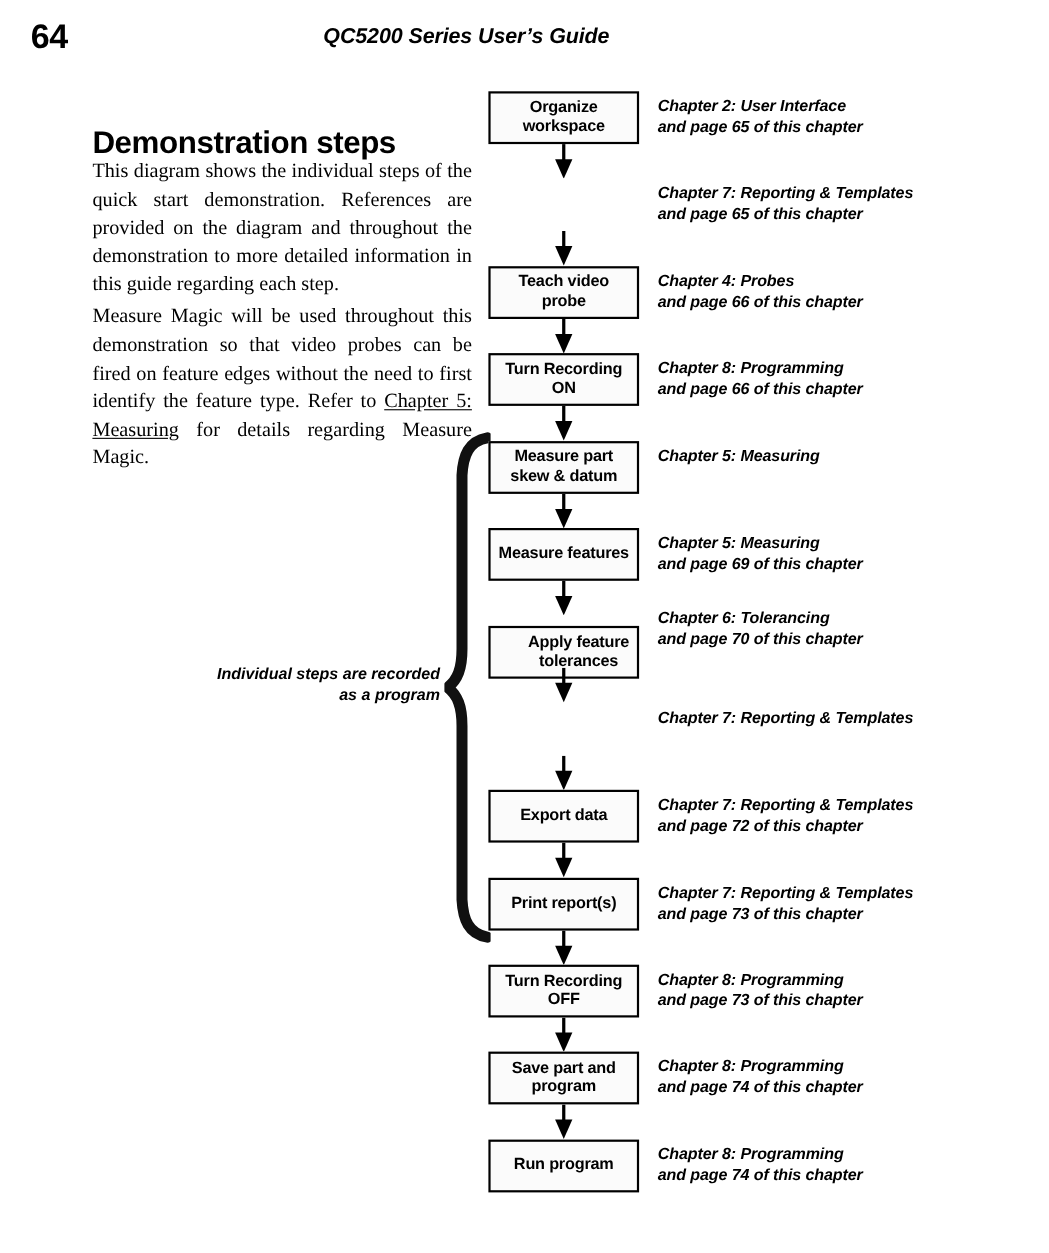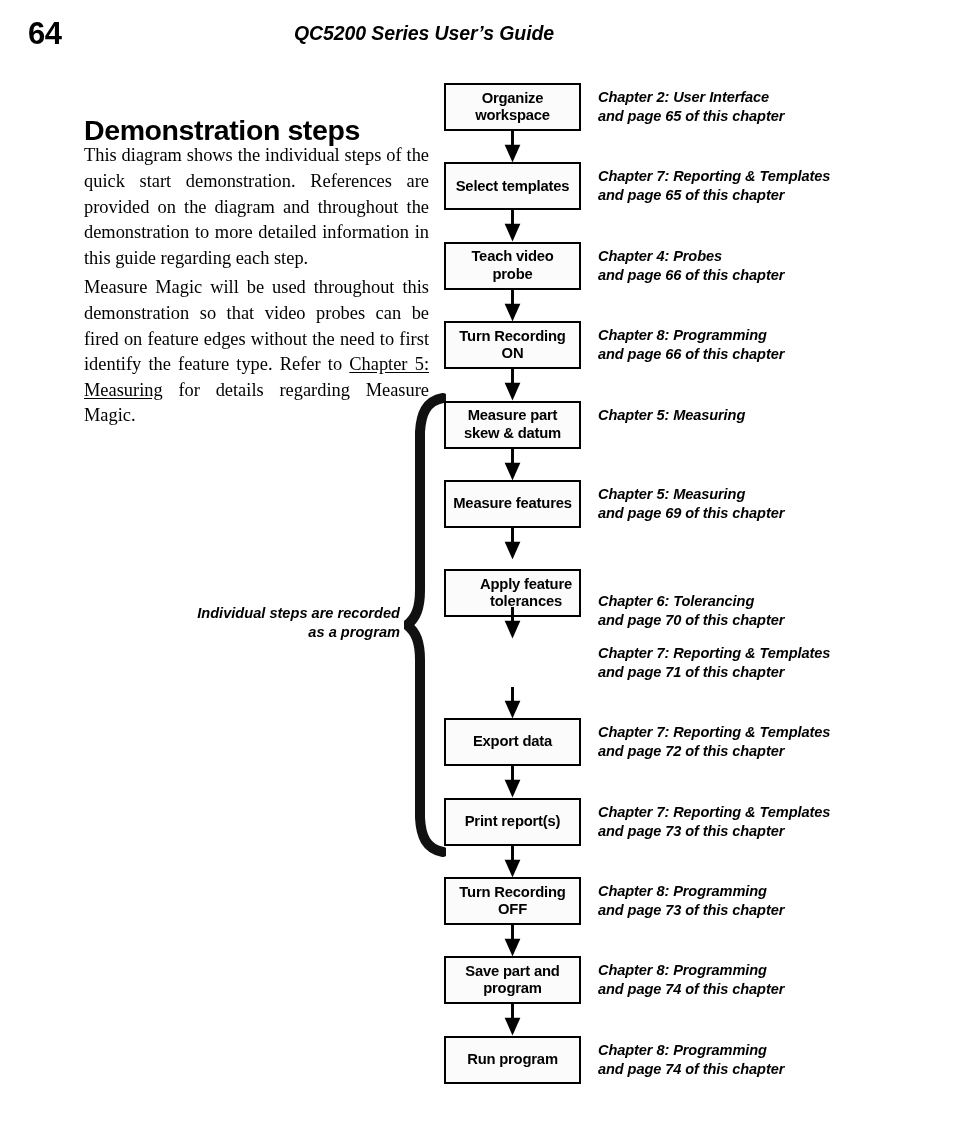--- a/index.html
+++ b/index.html
@@ -167,23 +167,20 @@
       <div>Organize<br><span>workspace</span></div>
     </div>
     <svg class="flow-arrow" viewBox="0 0 17 32" width="17" height="31" style="top: 131px; height: 31.4px;">
       <rect x="7" y="0" width="3" height="19" fill="#000"></rect>
       <polygon points="0.5,14 16.5,14 8.5,32" fill="#000"></polygon>
     </svg>
     <div class="ref-note" style="top: 88px;">
       <span>Chapter 2:  User Interface</span>
       <span>and page 65 of this chapter</span>
     </div>
-    <div class="flow-node" style="top: 162.4px;">
-      <div>Select templates</div>
-    </div>
     <svg class="flow-arrow" viewBox="0 0 17 32" width="17" height="31" style="top: 210.4px; height: 31.4px;">
       <rect x="7" y="0" width="3" height="19" fill="#000"></rect>
       <polygon points="0.5,14 16.5,14 8.5,32" fill="#000"></polygon>
     </svg>
     <div class="ref-note" style="top: 167.4px;">
       <span>Chapter 7:  Reporting &amp; Templates</span>
       <span>and page 65 of this chapter</span>
     </div>
     <div class="flow-node" style="top: 241.8px;">
       <div>Teach video<br><span>probe</span></div>
@@ -228,31 +225,30 @@
       <span>Chapter 5:  Measuring</span>
       <span>and page 69 of this chapter</span>
     </div>
     <div class="flow-node" style="top: 569px; padding-left: 27px;">
       <div>Apply feature<br><span>tolerances</span></div>
     </div>
     <svg class="flow-arrow" viewBox="0 0 17 32" width="17" height="31" style="top: 607.4px; height: 31.4px;">
       <rect x="7" y="0" width="3" height="19" fill="#000"></rect>
       <polygon points="0.5,14 16.5,14 8.5,32" fill="#000"></polygon>
     </svg>
-    <div class="ref-note" style="top: 592px;">
+    <div class="ref-note" style="top: 553px;">
       <span>Chapter 6:  Tolerancing</span>
       <span>and page 70 of this chapter</span>
     </div>
     <svg class="flow-arrow" viewBox="0 0 17 32" width="17" height="31" style="top: 686.8px; height: 31.4px;">
       <rect x="7" y="0" width="3" height="19" fill="#000"></rect>
       <polygon points="0.5,14 16.5,14 8.5,32" fill="#000"></polygon>
     </svg>
     <div class="ref-note" style="top: 643.8px;">
       <span>Chapter 7:  Reporting &amp; Templates</span>
-      <span>and page 71 of this chapter</span>
     </div>
     <div class="flow-node" style="top: 718.2px;">
       <div>Export data</div>
     </div>
     <svg class="flow-arrow" viewBox="0 0 17 32" width="17" height="31" style="top: 766.2px; height: 31.4px;">
       <rect x="7" y="0" width="3" height="19" fill="#000"></rect>
       <polygon points="0.5,14 16.5,14 8.5,32" fill="#000"></polygon>
     </svg>
     <div class="ref-note" style="top: 723.2px;">
       <span>Chapter 7:  Reporting &amp; Templates</span>

